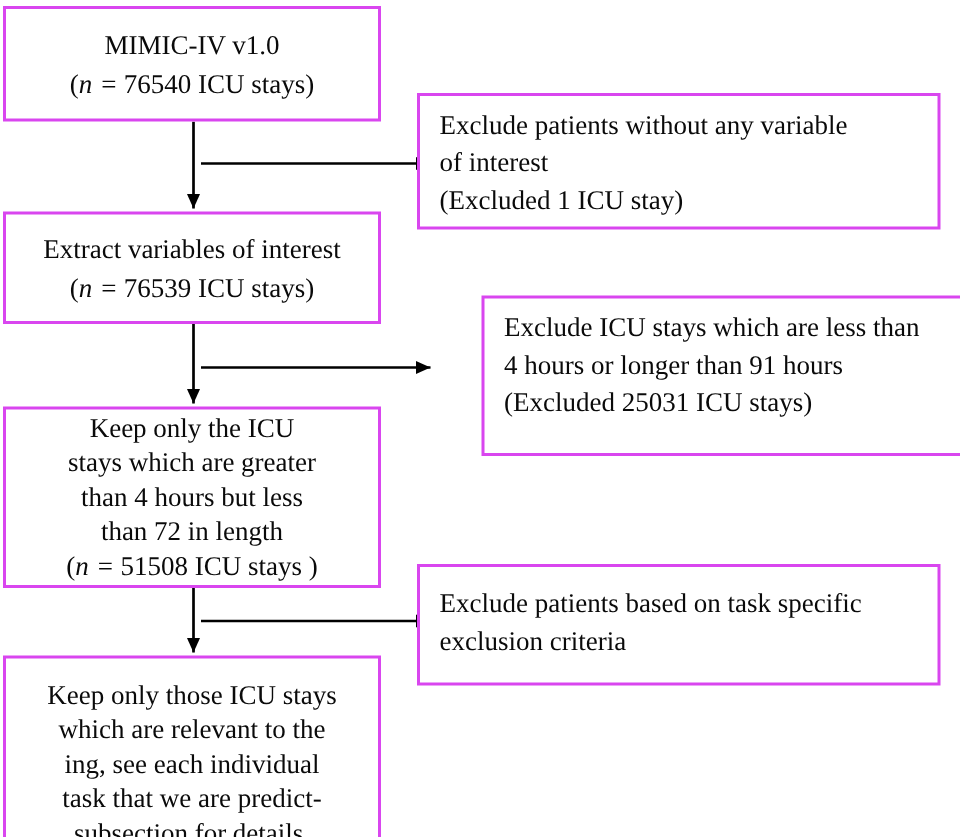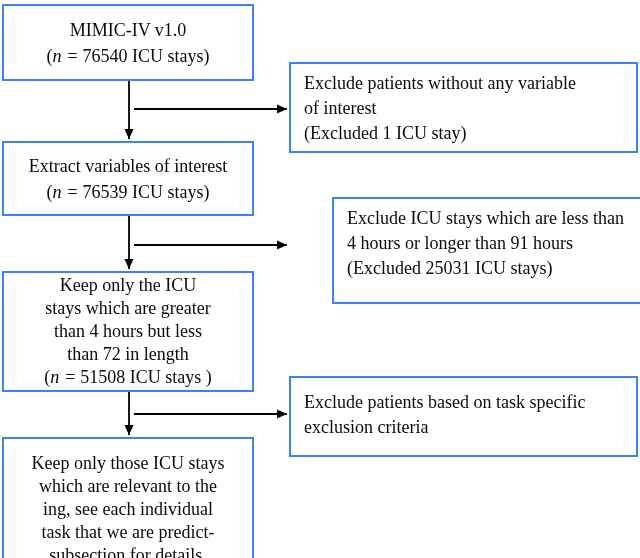--- a/index.html
+++ b/index.html
@@ -16,21 +16,21 @@
 
   .arrows {
     position: absolute;
     left: 0; top: 0;
     width: 640px; height: 558px;
     pointer-events: none;
   }
 
   .box {
     position: absolute;
-    border: 2px solid #3b82f6;
+    border: 2px solid #d946ef;
     background: #ffffff;
     color: #0a0a0a;
     font-size: 18px;
   }
 
   
   .main {
     left: 2px;
     width: 252px;
     display: flex;
@@ -39,21 +39,21 @@
     text-align: center;
     line-height: 23px;
   }
   .b1 { top: 4px;   height: 77px;  line-height: 26px; }
   .b2 { top: 141px; height: 75px;  line-height: 26px; }
   .b3 { top: 271px; height: 121px; }
   .b4 { top: 437px; height: 144px; }
 
   
   .excl {
-    left: 289px;
+    left: 278px;
     width: 349px;
     padding: 7px 6px 13px 13px;
     text-align: left;
     line-height: 25px;
   }
   .r1 { top: 62px;  height: 91px; }
   .r2 { top: 197px; height: 107px; margin-left: 43px; }
   .r3 { top: 376px; height: 81px; padding-top: 12px; }
 
   .ln { white-space: nowrap; }

